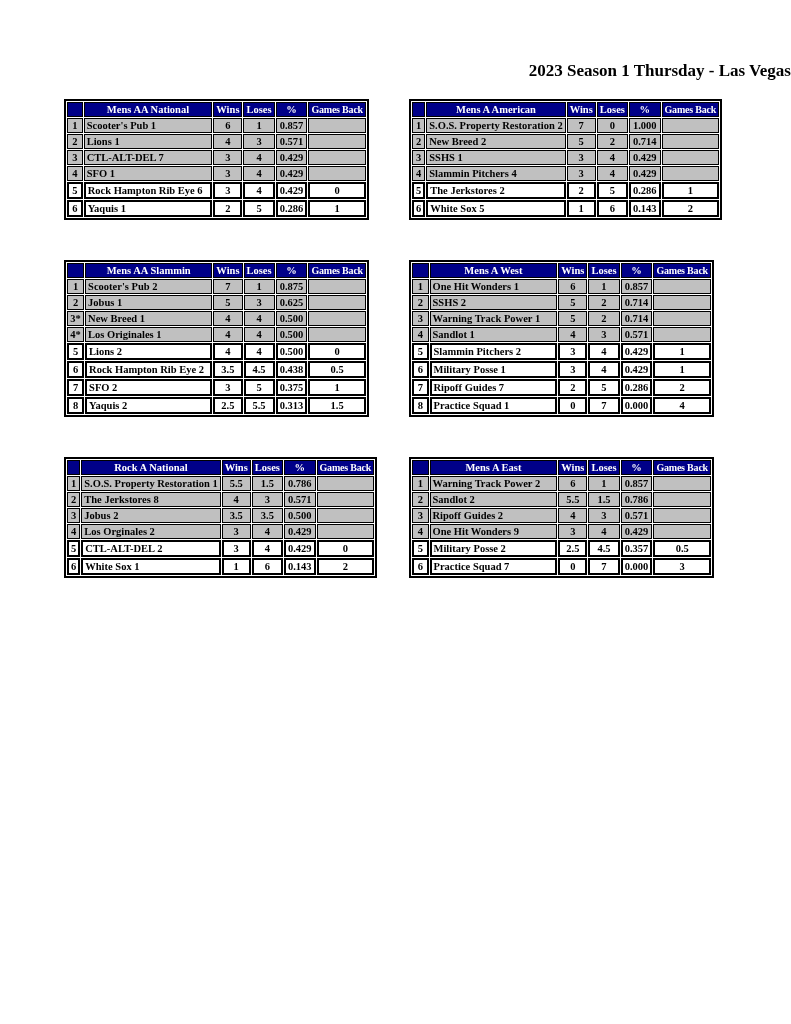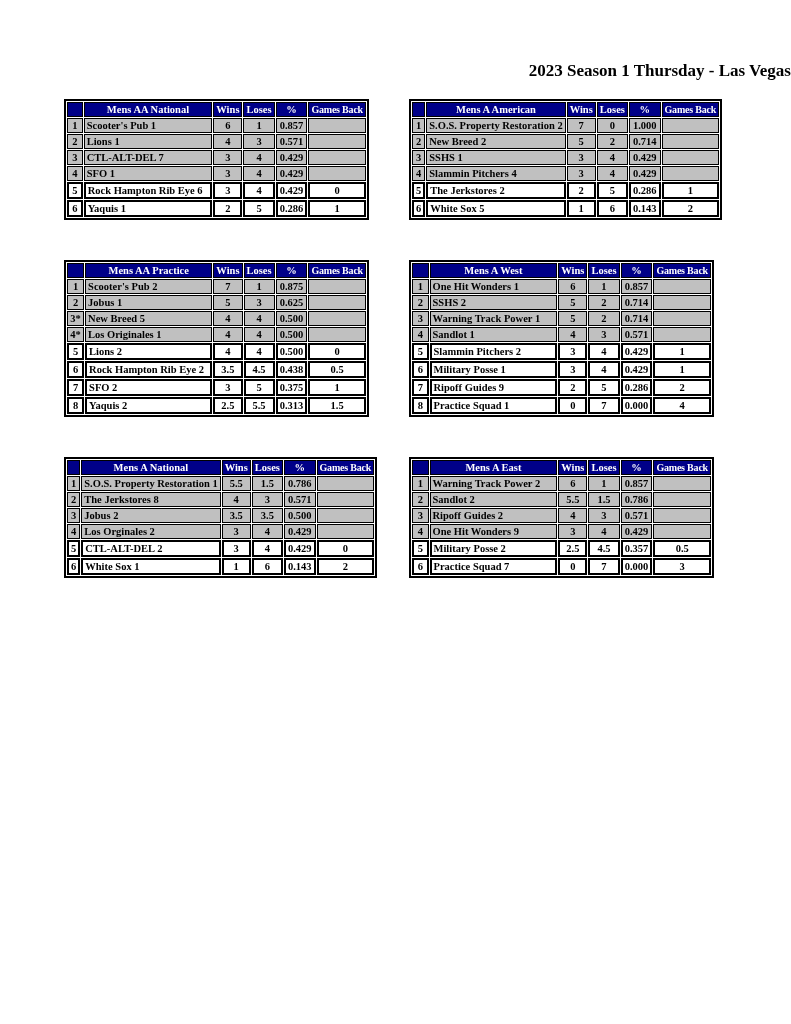--- a/index.html
+++ b/index.html
@@ -214,21 +214,21 @@
         <col style="width: 18px;">
         <col style="width: 134px;">
         <col style="width: 28px;">
         <col style="width: 28px;">
         <col style="width: 32px;">
         <col style="width: 54px;">
       </colgroup>
       <thead>
         <tr>
           <th></th>
-          <th>Mens AA Practice</th>
+          <th>Mens AA Slammin</th>
           <th>Wins</th>
           <th>Loses</th>
           <th>%</th>
           <th class="gbh">Games Back</th>
         </tr>
       </thead>
       <tbody>
         <tr class="shaded">
           <td class="rank">1</td>
           <td class="team">Scooter's Pub 2</td>
@@ -240,21 +240,21 @@
         <tr class="shaded">
           <td class="rank">2</td>
           <td class="team">Jobus 1</td>
           <td class="num">5</td>
           <td class="num">3</td>
           <td class="num">0.625</td>
           <td class="num"></td>
         </tr>
         <tr class="shaded">
           <td class="rank">3*</td>
-          <td class="team">New Breed 5</td>
+          <td class="team">New Breed 1</td>
           <td class="num">4</td>
           <td class="num">4</td>
           <td class="num">0.500</td>
           <td class="num"></td>
         </tr>
         <tr class="shaded">
           <td class="rank">4*</td>
           <td class="team">Los Originales 1</td>
           <td class="num">4</td>
           <td class="num">4</td>
@@ -358,21 +358,21 @@
         <tr class="open">
           <td class="rank">6</td>
           <td class="team">Military Posse 1</td>
           <td class="num">3</td>
           <td class="num">4</td>
           <td class="num">0.429</td>
           <td class="num">1</td>
         </tr>
         <tr class="open">
           <td class="rank">7</td>
-          <td class="team">Ripoff Guides 9</td>
+          <td class="team">Ripoff Guides 7</td>
           <td class="num">2</td>
           <td class="num">5</td>
           <td class="num">0.286</td>
           <td class="num">2</td>
         </tr>
         <tr class="open">
           <td class="rank">8</td>
           <td class="team">Practice Squad 1</td>
           <td class="num">0</td>
           <td class="num">7</td>
@@ -386,21 +386,21 @@
         <col style="width: 18px;">
         <col style="width: 134px;">
         <col style="width: 28px;">
         <col style="width: 28px;">
         <col style="width: 32px;">
         <col style="width: 54px;">
       </colgroup>
       <thead>
         <tr>
           <th></th>
-          <th>Mens A National</th>
+          <th>Rock A National</th>
           <th>Wins</th>
           <th>Loses</th>
           <th>%</th>
           <th class="gbh">Games Back</th>
         </tr>
       </thead>
       <tbody>
         <tr class="shaded">
           <td class="rank">1</td>
           <td class="team">S.O.S. Property Restoration 1</td>

